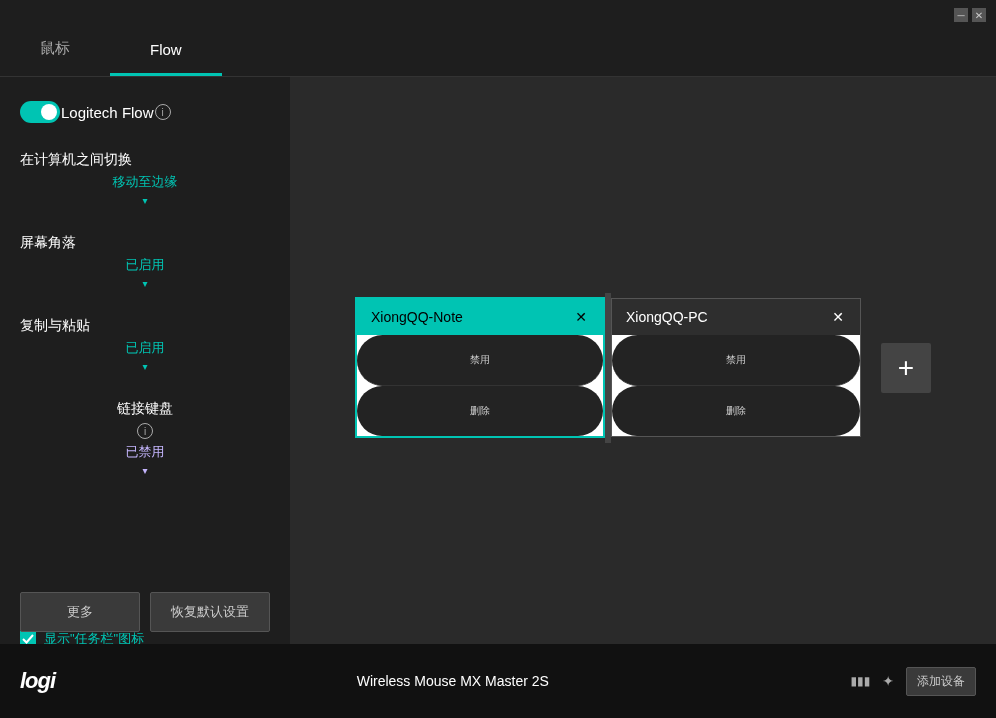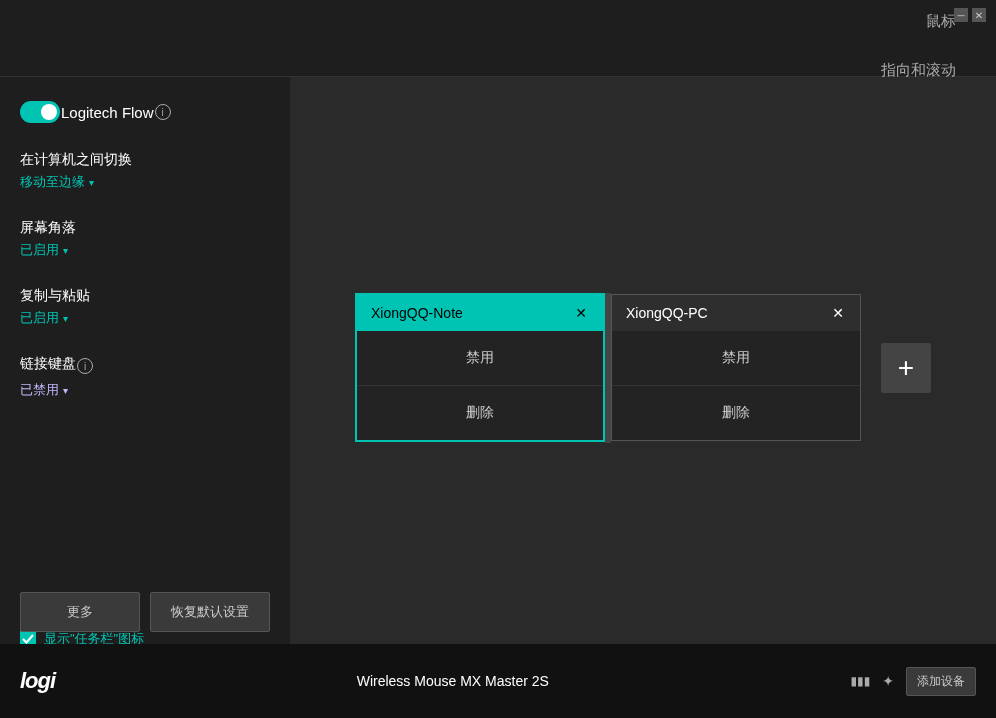--- a/index.html
+++ b/index.html
@@ -35,21 +35,20 @@
 
     
     .tab-bar {
       position: absolute;
       top: 0; left: 0; right: 0;
       height: 77px;
       display: flex;
       align-items: flex-end;
       background: #1e1e1e;
       border-bottom: 1px solid #333;
-      flex-direction: column;
     }
     .tab {
       padding: 12px 40px 18px;
       font-size: 15px;
       color: #aaa;
       cursor: pointer;
       position: relative;
       user-select: none;
     }
     .tab.active {
@@ -126,20 +125,21 @@
       color: #ffffff;
       margin-bottom: 4px;
     }
     .section-subtitle {
       font-size: 13px;
       color: #00c4b3;
       display: flex;
       align-items: center;
       gap: 4px;
       cursor: pointer;
+      flex-direction: column;
     }
     .section-subtitle .chevron {
       font-size: 10px;
     }
     .section-subtitle.disabled {
       color: #c4b5fd;
     }
 
     
     .main-content {
@@ -196,25 +196,26 @@
       font-size: 14px;
       padding: 0 2px;
       line-height: 1;
     }
 
     .card-menu-item {
       display: flex;
       align-items: center;
       justify-content: center;
       padding: 18px 14px;
-      font-size: 14px;
+      font-size: 10px;
       color: #ccc;
       border-bottom: 1px solid #333;
       background: #232323;
       cursor: pointer;
+      border-radius: 27px;
     }
     .card-menu-item:last-child { border-bottom: none; }
 
     
     .card-divider {
       width: 6px;
       height: 150px;
       background: #444;
       flex-shrink: 0;
     }
@@ -339,21 +340,20 @@
 </head>
 <body>
 
 <div class="title-bar">
   <button class="title-bar-btn">─</button>
   <button class="title-bar-btn close">✕</button>
 </div>
 
 <div class="tab-bar">
   <div class="tab">鼠标</div>
-  <div class="tab">指向和滚动</div>
   <div class="tab active">Flow</div>
 </div>
 
 <div class="sidebar">
 
   <div class="sidebar-section">
     <div class="toggle-row">
       <div class="toggle-switch"></div>
       <span class="toggle-label">Logitech Flow</span>
       <div class="info-icon">i</div>
@@ -378,21 +378,21 @@
 
   <div class="sidebar-section">
     <div class="section-title">复制与粘贴</div>
     <div class="section-subtitle">
       <span>已启用</span>
       <span class="chevron">▾</span>
     </div>
   </div>
 
   <div class="sidebar-section">
-    <div class="toggle-row" style="margin-bottom:4px;">
+    <div class="toggle-row" style="margin-bottom:4px;flex-direction:column;">
       <div class="section-title">链接键盘</div>
       <div class="info-icon">i</div>
     </div>
     <div class="section-subtitle disabled">
       <span>已禁用</span>
       <span class="chevron">▾</span>
     </div>
   </div>
 </div>
 

